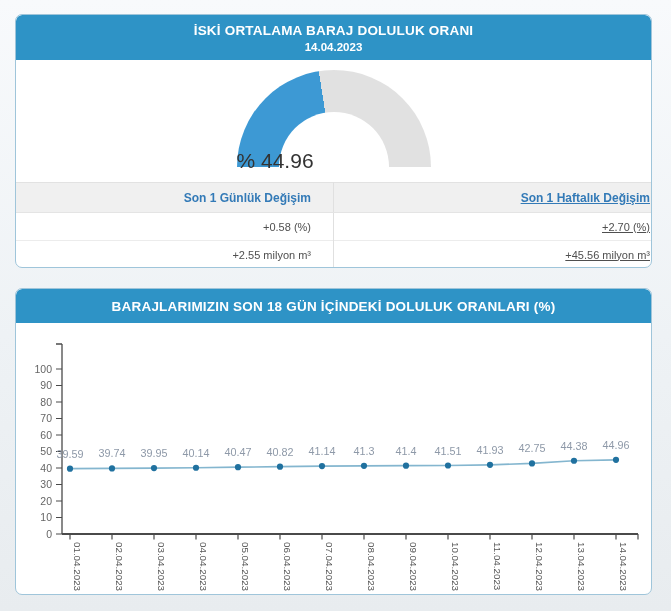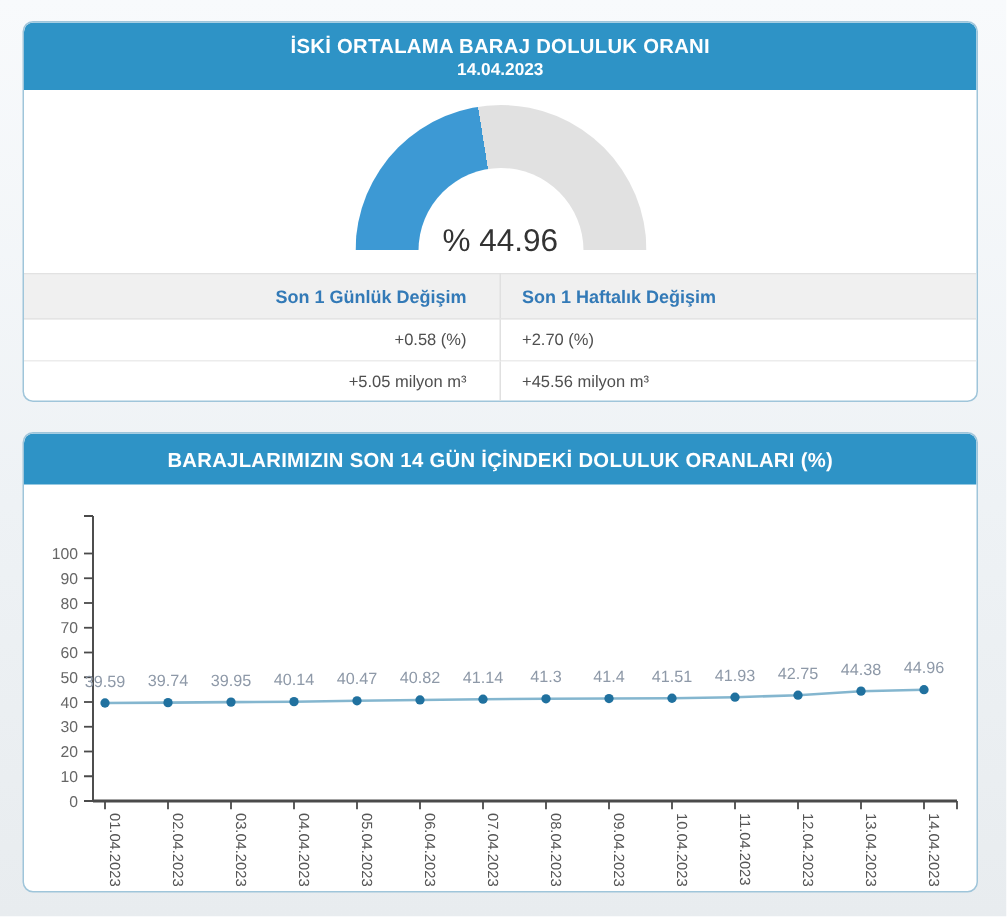--- a/index.html
+++ b/index.html
@@ -15,30 +15,30 @@
   #card-trend .card-header{padding:9px 4px 8px;}
   .card-title{font-size:13.5px;font-weight:700;letter-spacing:.2px;line-height:17px;}
   .card-date{font-size:11.5px;font-weight:700;line-height:14px;margin-top:1px;}
 
   
   .gauge-wrap{position:relative;width:194px;height:99px;margin:10px auto 0;}
   .gauge-clip{position:absolute;left:0;top:0;width:194px;height:97px;overflow:hidden;}
   .gauge-arc{width:194px;height:194px;border-radius:50%;}
   .gauge-hole{position:absolute;left:42px;top:42px;width:110px;height:110px;
               border-radius:50%;background:#fff;}
-  .gauge-value{position:absolute;left:0;right:0;bottom:-4px;text-align:center;
+  .gauge-value{position:absolute;left:0;right:0;bottom:-4px;text-align:left;
                font-size:21px;color:#333;}
 
   
   .change-table{width:100%;border-collapse:collapse;margin-top:13px;table-layout:fixed;}
   .change-table th{background:#f0f0f0;color:#337ab7;font-size:12px;font-weight:700;
                    height:27px;border-top:1px solid #e2e2e2;border-bottom:1px solid #e4e4e4;}
   .change-table td{font-size:11px;color:#4f4f4f;height:25px;border-top:1px solid #ececec;}
   .change-table .c1{text-align:right;padding-right:22px;border-right:1px solid #e0e0e0;}
-  .change-table .c2{text-align:left;padding-left:14px;}
+  .change-table .c2{text-align:right;padding-left:14px;text-decoration:underline;}
 
   
   .chart-box{position:relative;margin-top:1px;}
   svg text{font-family:"Liberation Sans",sans-serif;}
 </style>
 </head>
 <body>
 
 <div class="page">
 
@@ -60,30 +60,30 @@
       <tbody>
           <tr>
         <th class="c1">Son 1 Günlük Değişim</th>
         <th class="c2">Son 1 Haftalık Değişim</th>
       </tr>
       <tr>
         <td class="c1">+0.58 (%)</td>
         <td class="c2">+2.70 (%)</td>
       </tr>
       <tr>
-        <td class="c1">+5.05 milyon m³</td>
+        <td class="c1">+2.55 milyon m³</td>
         <td class="c2">+45.56 milyon m³</td>
       </tr>
     </tbody>
       </table>
   </div>
 
   <div class="card" id="card-trend">
     <div class="card-header" style="background: rgb(46, 147, 198);">
-      <div class="card-title">BARAJLARIMIZIN SON 14 GÜN İÇİNDEKİ DOLULUK ORANLARI (%)</div>
+      <div class="card-title">BARAJLARIMIZIN SON 18 GÜN İÇİNDEKİ DOLULUK ORANLARI (%)</div>
     </div>
     <div class="chart-box">
       <svg id="trend-chart" width="635" height="274" viewBox="0 0 635 274">
           <line x1="46" y1="20" x2="46" y2="210" stroke="#4a4a4a" stroke-width="1.3"></line>
           <line x1="40" y1="20" x2="46" y2="20" stroke="#4a4a4a" stroke-width="1.3"></line>
           <line x1="40" y1="210" x2="46" y2="210" stroke="#4a4a4a" stroke-width="1.2"></line>
           <text x="36" y="213.8" font-size="10.5" fill="#666666" text-anchor="end">0</text>
           <line x1="40" y1="193.5" x2="46" y2="193.5" stroke="#4a4a4a" stroke-width="1.2"></line>
           <text x="36" y="197.3" font-size="10.5" fill="#666666" text-anchor="end">10</text>
           <line x1="40" y1="177" x2="46" y2="177" stroke="#4a4a4a" stroke-width="1.2"></line>

